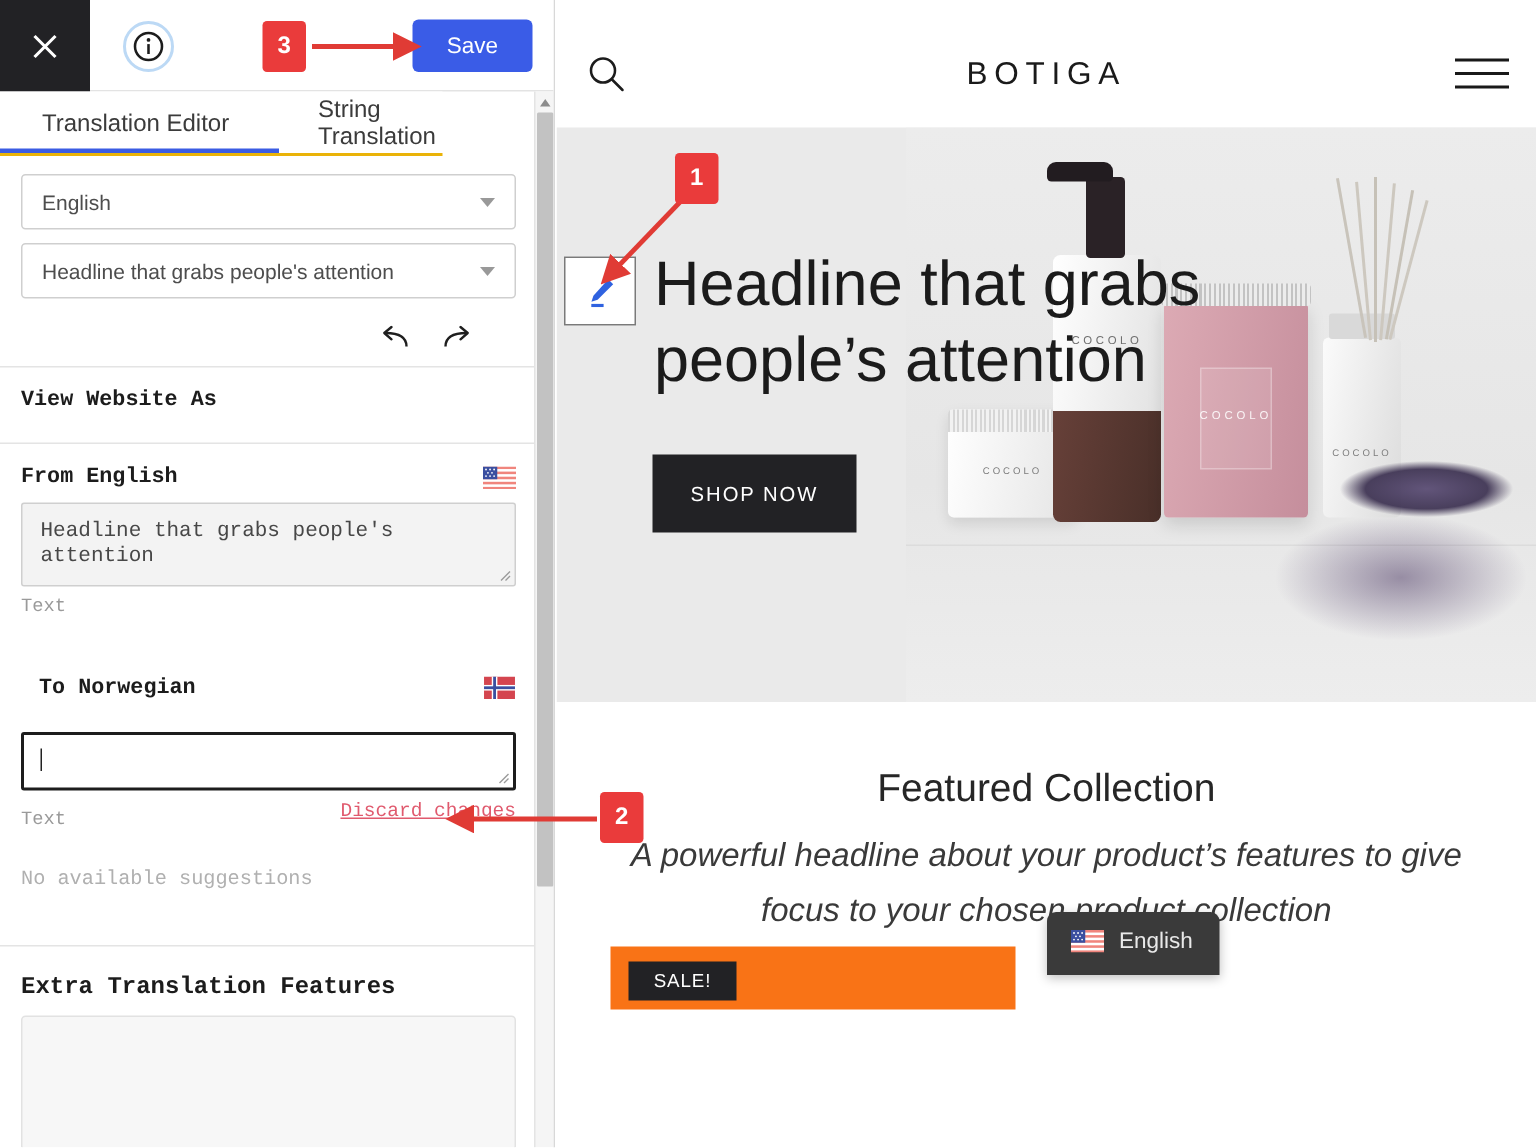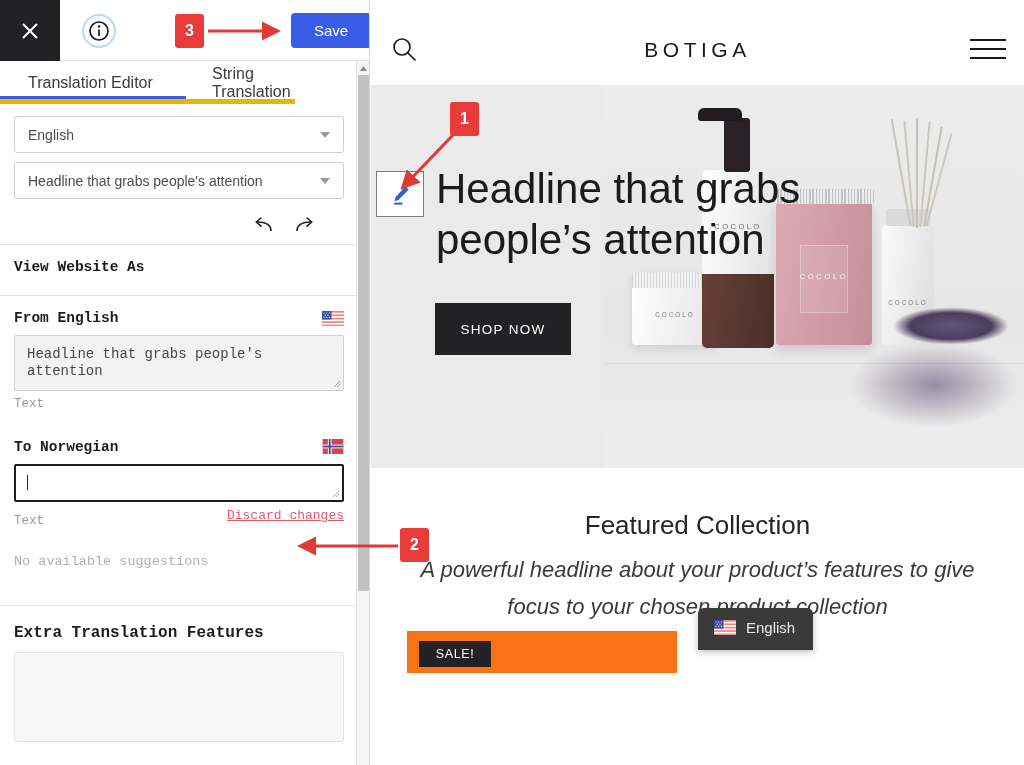--- a/index.html
+++ b/index.html
@@ -35,37 +35,37 @@
   }
   .close-btn svg { display: block; }
   .info-btn {
     position: absolute; left: 82px; top: 14px;
     width: 34px; height: 34px; border-radius: 50%;
     border: 2px solid #bcd9f5;
     display: flex; align-items: center; justify-content: center;
     cursor: pointer; background: #fff;
   }
   .save-btn {
-    position: absolute; left: 291px; top: 13px;
+    position: absolute; left: 275px; top: 13px;
     width: 80px; height: 35px; border-radius: 4px;
     background: #3a5ce7;
     color: #ffffff;
     font-size: 15px;
     border: none;
     display: flex; align-items: center; justify-content: center;
     cursor: pointer;
     font-family: "Liberation Sans", sans-serif;
   }
 
   
   .tabs {
     position: relative;
     height: 43px; width: 295px;
     background: #fff;
-    border-bottom: 5px solid #eab308;
+    border-bottom: 2px solid #eab308;
   }
   .tab {
     position: absolute; top: 0; height: 43px;
     display: flex; align-items: center;
     font-size: 16px; color: #3b3b3b;
     cursor: pointer;
   }
   .tab.t0 { left: 28px; }
   .tab.t1 { left: 212px; }
   .tab-underline {
@@ -397,21 +397,21 @@
           <span>Headline that grabs people's attention</span>
           <svg class="resize-grip" viewBox="0 0 10 10">
             <path d="M9 3 L3 9 M9 6 L6 9" stroke="#9a9a9a" stroke-width="0.9" fill="none"></path>
           </svg>
         </div>
         <div class="hint">Text</div>
       </div>
 
       <div class="section" style="padding-top:18px;">
         <div class="row-head">
-          <div class="section-title" style="margin:0">To Norwegian</div>
+          <div class="section-title" style="margin:12px">To Norwegian</div>
           <svg class="flag" viewBox="0 0 22 16">
             <rect width="22" height="16" fill="#d4454f"></rect>
             <rect x="5.5" width="4" height="16" fill="#ffffff"></rect>
             <rect y="6" width="22" height="4" fill="#ffffff"></rect>
             <rect x="6.5" width="2" height="16" fill="#3b4fa0"></rect>
             <rect y="7" width="22" height="2" fill="#3b4fa0"></rect>
           </svg>
         </div>
         <div class="ta focused">
           <span class="caretbar"></span>

